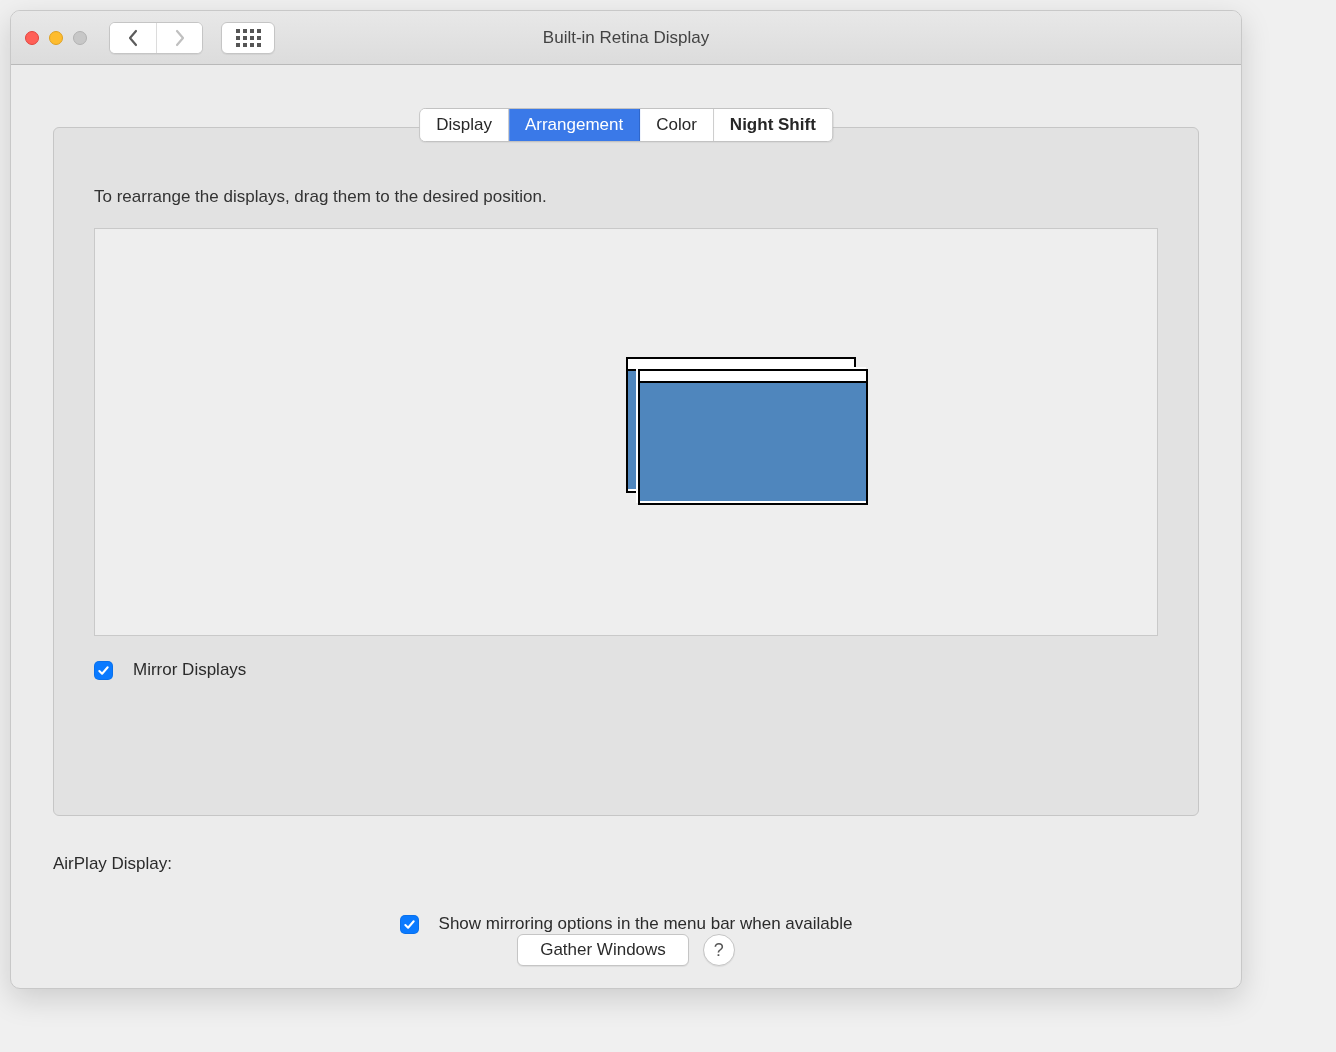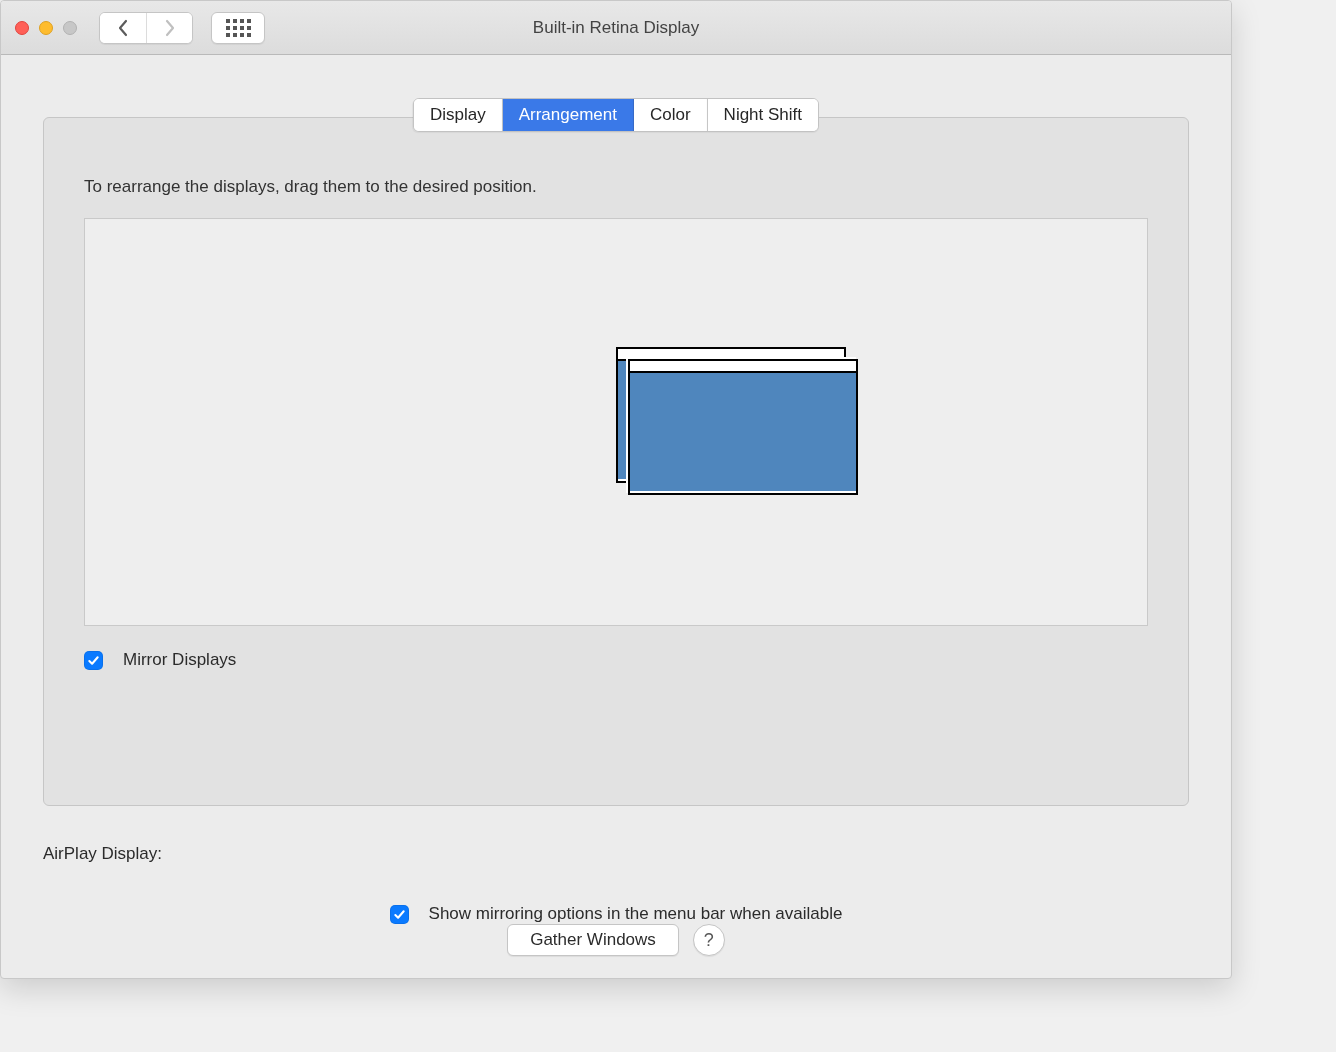--- a/index.html
+++ b/index.html
@@ -6,24 +6,24 @@
   body {
     font-family: -apple-system, "Helvetica Neue", Helvetica, Arial, sans-serif;
     background: #f0f0f0;
     width: 1336px;
     height: 1052px;
     overflow: hidden;
   }
   .window {
     width: 1232px;
     height: 979px;
-    margin: 0;
+    margin: 10px;
     background: #ececec;
     border: 1px solid #c8c8c8;
-    border-radius: 4px;
+    border-radius: 10px;
     box-shadow: 0 10px 30px rgba(0,0,0,0.15);
     display: flex;
     flex-direction: column;
     overflow: hidden;
   }
   .titlebar {
     height: 54px;
     background: linear-gradient(#e8e8e8, #dcdcdc);
     border-bottom: 1px solid #b9b9b9;
     display: flex;
@@ -85,21 +85,21 @@
     position: absolute; top: -20px; left: 50%; transform: translateX(-50%);
     display: flex; height: 34px;
     border: 1px solid #c2c2c2; border-radius: 6px; overflow:hidden;
     background: #fff; box-shadow: 0 1px 1px rgba(0,0,0,0.05);
   }
   .tab {
     padding: 0 16px; display:flex; align-items:center; justify-content:center;
     font-size: 17px; color: #272727; background:#fff; cursor:pointer;
     border-right: 1px solid #c2c2c2;
   }
-  .tab:last-child { border-right: none; }
+  .tab:last-child { border-right: none; font-weight: bold; }
   .tab.active {
     background: #3a79e8; color: #fff; border-right-color:#2d63c4;
   }
   .instructions {
     font-size: 17px; color: #333; line-height: 1.55; margin-bottom: 18px;
   }
   .arrange-area {
     border: 1px solid #c9c9c9; background: #eeeeee;
     height: 408px; position: relative;
   }

